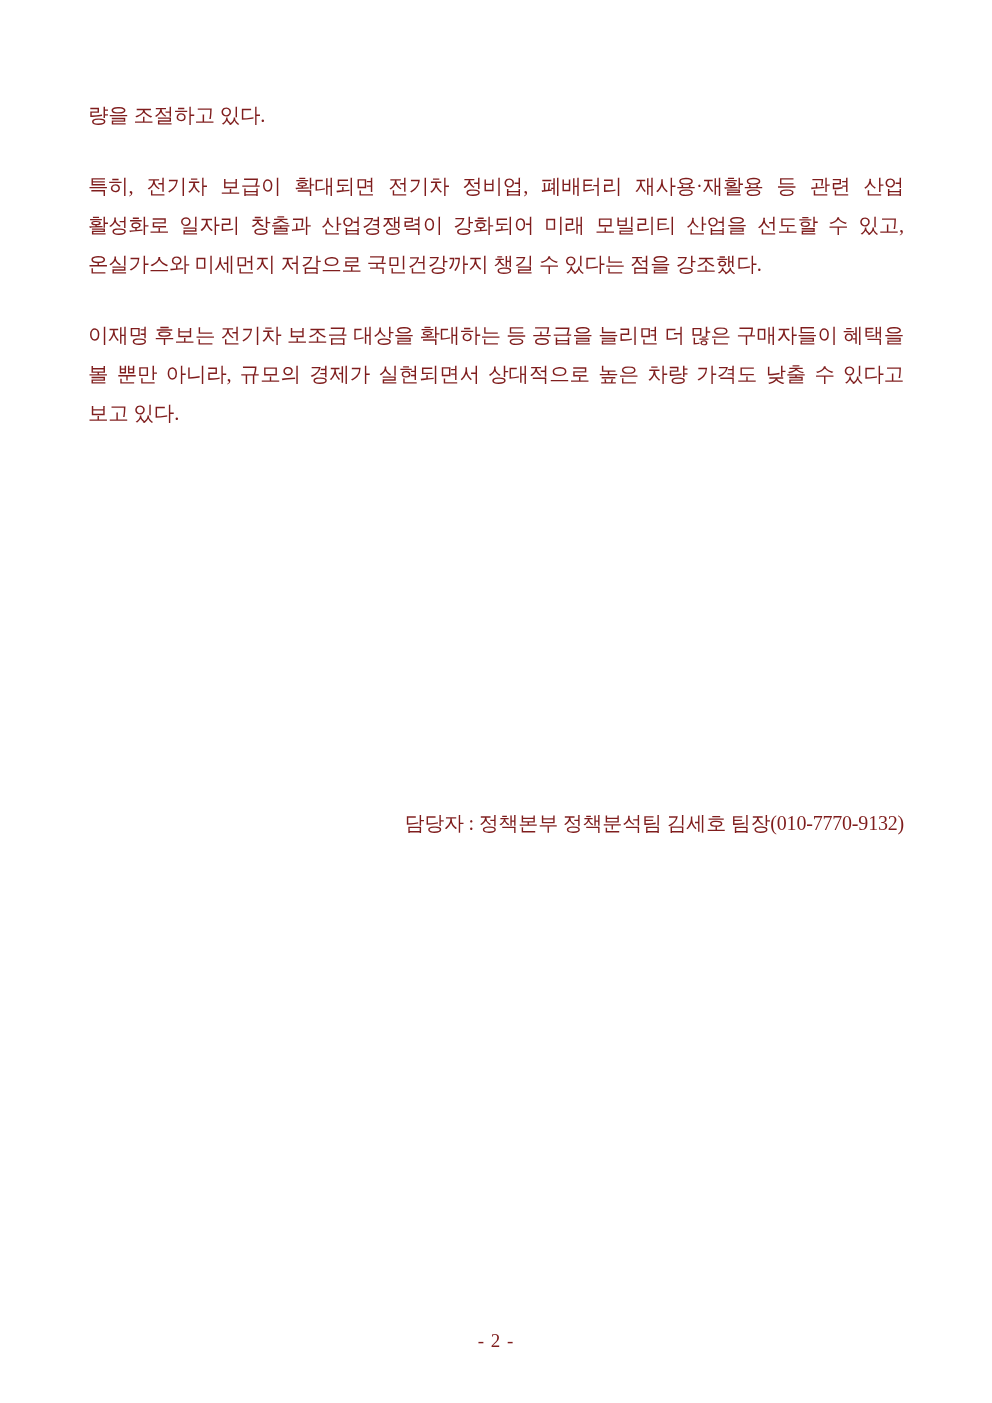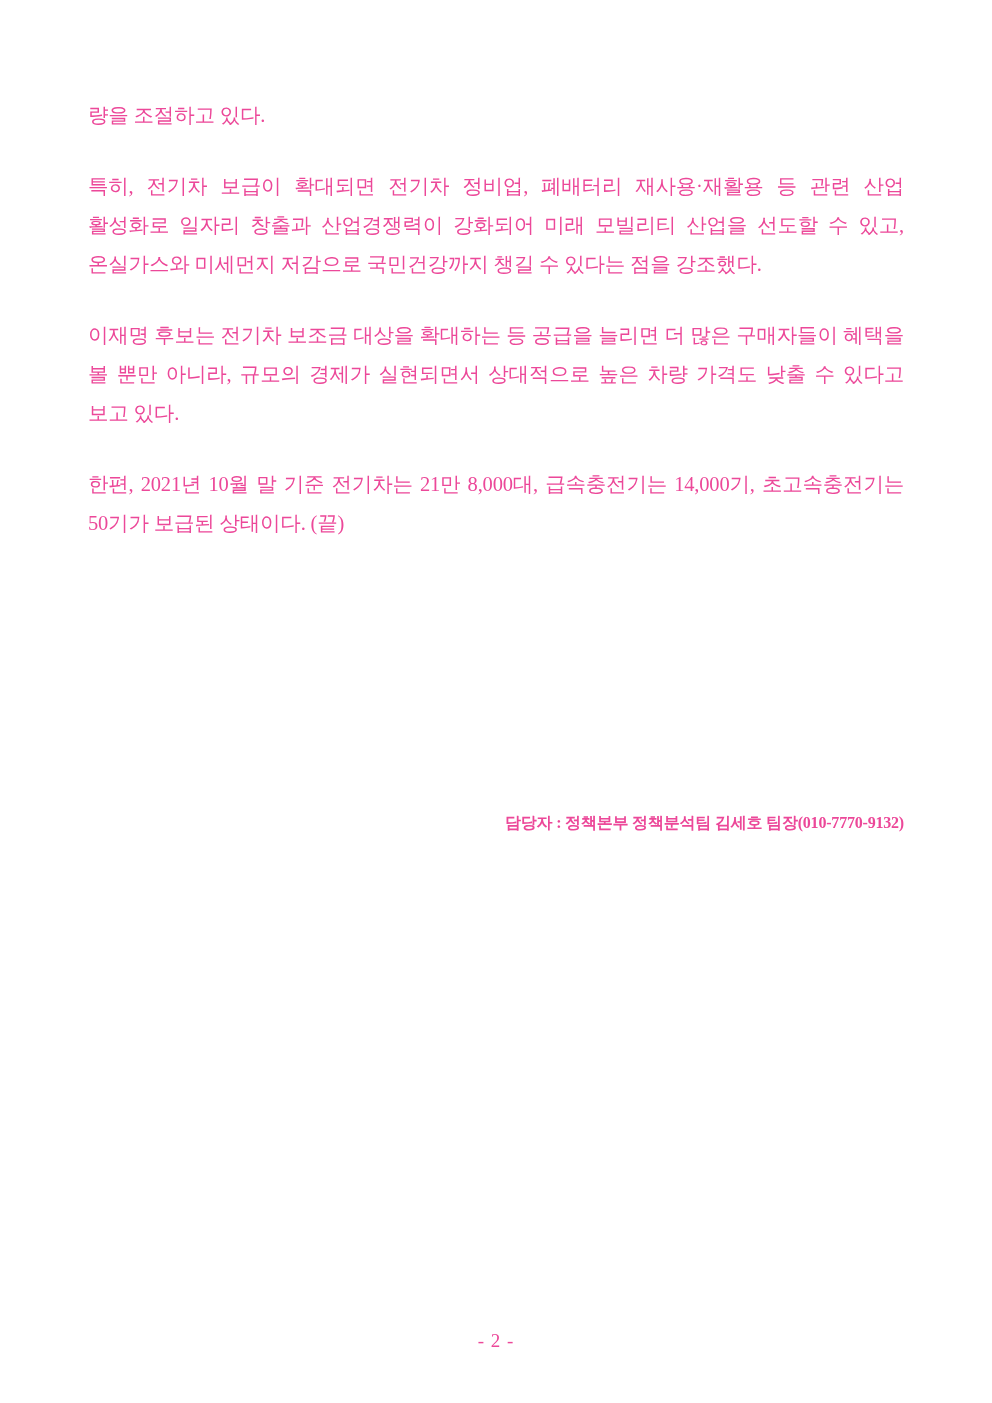--- a/index.html
+++ b/index.html
@@ -7,21 +7,21 @@
     padding: 0;
     background: #ffffff;
   }
   .page {
     position: relative;
     width: 992px;
     height: 1403px;
     background: #ffffff;
     margin: 0 auto;
     font-family: "Liberation Serif", "DejaVu Serif", serif;
-    color: #ec4899;
+    color: #7f1d1d;
     overflow: hidden;
   }
   .body-area {
     position: absolute;
     left: 88px;
     top: 96px;
     width: 816px;
   }
   p.para {
     margin: 0 0 32px 0;
@@ -34,45 +34,43 @@
   }
   p.para:last-child {
     margin-bottom: 0;
   }
   .signature {
     position: absolute;
     left: 88px;
     top: 805px;
     width: 816px;
     text-align: right;
-    font-size: 16px;
+    font-size: 20px;
     line-height: 36px;
     letter-spacing: -0.2px;
     word-break: keep-all;
-    font-weight: bold;
   }
   .page-number {
     position: absolute;
     left: 0;
     top: 1330px;
     width: 992px;
     text-align: center;
     font-size: 19px;
     letter-spacing: 1px;
   }
 </style>
 </head>
 <body>
 
 <div class="page">
 
   <div class="body-area">
     <p class="para">량을 조절하고 있다.</p>
     <p class="para">특히, 전기차 보급이 확대되면 전기차 정비업, 폐배터리 재사용·재활용 등 관련 산업 활성화로 일자리 창출과 산업경쟁력이 강화되어 미래 모빌리티 산업을 선도할 수 있고, 온실가스와 미세먼지 저감으로 국민건강까지 챙길 수 있다는 점을 강조했다.</p>
     <p class="para">이재명 후보는 전기차 보조금 대상을 확대하는 등 공급을 늘리면 더 많은 구매자들이 혜택을 볼 뿐만 아니라, 규모의 경제가 실현되면서 상대적으로 높은 차량 가격도 낮출 수 있다고 보고 있다.</p>
-    <p class="para">한편, 2021년 10월 말 기준 전기차는 21만 8,000대, 급속충전기는 14,000기, 초고속충전기는 50기가 보급된 상태이다. (끝)</p>
   </div>
 
   <div class="signature">담당자 : 정책본부 정책분석팀 김세호 팀장(010-7770-9132)</div>
 
   <div class="page-number">- 2 -</div>
 
 </div>
 
 </body></html>

